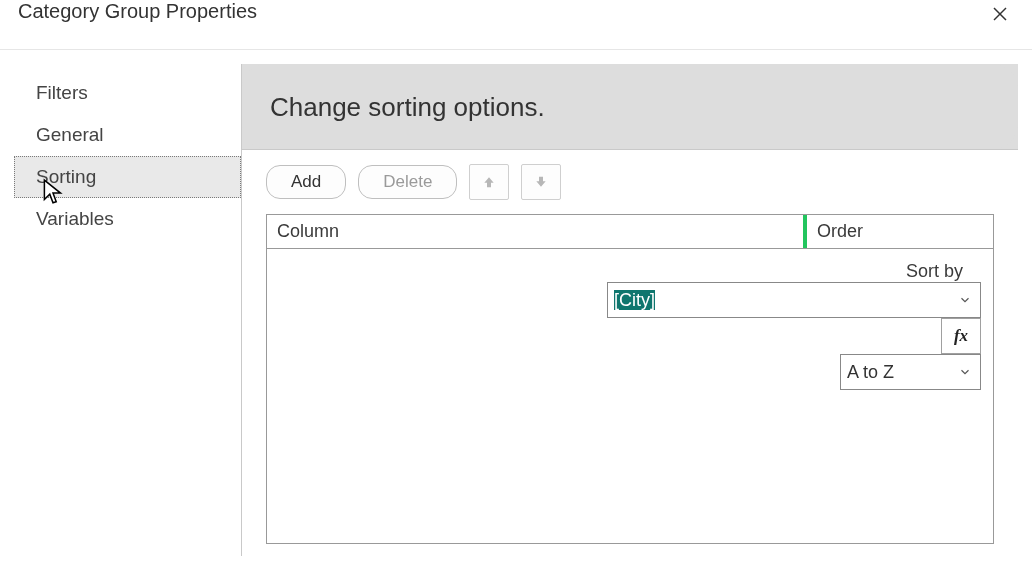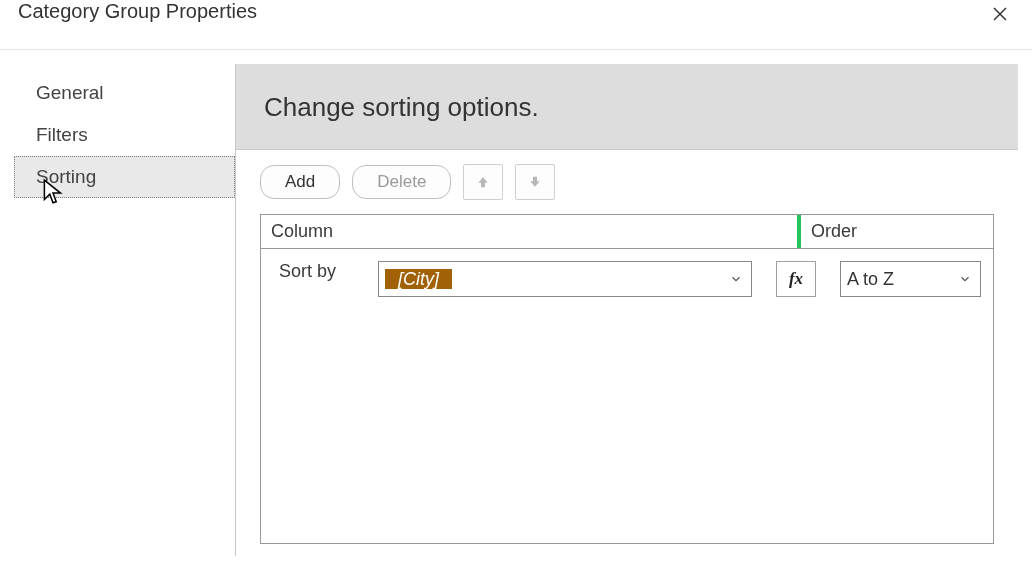--- a/index.html
+++ b/index.html
@@ -129,47 +129,47 @@
   .gh-col {
     padding: 6px 10px;
     font-size: 18px;
     color: #3a3a3a;
   }
   .gh-column { width: 540px; border-right: 4px solid #22c55e; }
   .gh-order { flex: 1; }
 
   .grid-row {
     display: flex;
-    align-items: flex-start;
+    align-items: flex-end;
     padding: 12px 12px 12px 18px;
-    gap: 24px;
+    gap: 0;
+    flex-direction: column;
   }
   .row-label {
     width: 75px;
     font-size: 18px;
     color: #3a3a3a;
   }
   .combo {
     display: flex;
     align-items: center;
     justify-content: space-between;
     border: 1px solid #888888;
     height: 36px;
     padding: 0 8px 0 6px;
     background: #ffffff;
     cursor: pointer;
   }
   .combo-sortby { width: 374px; }
   .combo-order { width: 141px; }
   .combo-value { font-size: 18px; color: #333; }
   .sel-text {
-    background: #a16207;
+    background: #0f766e;
     color: #ffffff;
-    padding: 0 13px;
-    font-style: italic;
+    padding: 0 0;
   }
   .chevron {
     width: 14px;
     height: 14px;
     color: #555;
   }
   .fx-btn {
     border: 1px solid #a0a0a0;
     width: 40px;
     height: 36px;
@@ -201,27 +201,30 @@
       <line x1="20" y1="4" x2="4" y2="20"></line>
     </svg>
   </div>
 </div>
 
 <div class="content-wrap">
   <div class="inner">
 
     <div class="sidebar">
       <div class="side-item">
+        <span>Filters</span>
+      </div>
+      <div class="side-item">
         <span>General</span>
-      </div>
-      <div class="side-item">
-        <span>Filters</span>
       </div>
       <div class="side-item selected">
         <span>Sorting</span>
+      </div>
+      <div class="side-item">
+        <span>Variables</span>
       </div>
     </div>
 
     <div class="main">
       <div class="heading-area">
         <div class="heading">Change sorting options.</div>
       </div>
 
       <div class="body-area">
 

